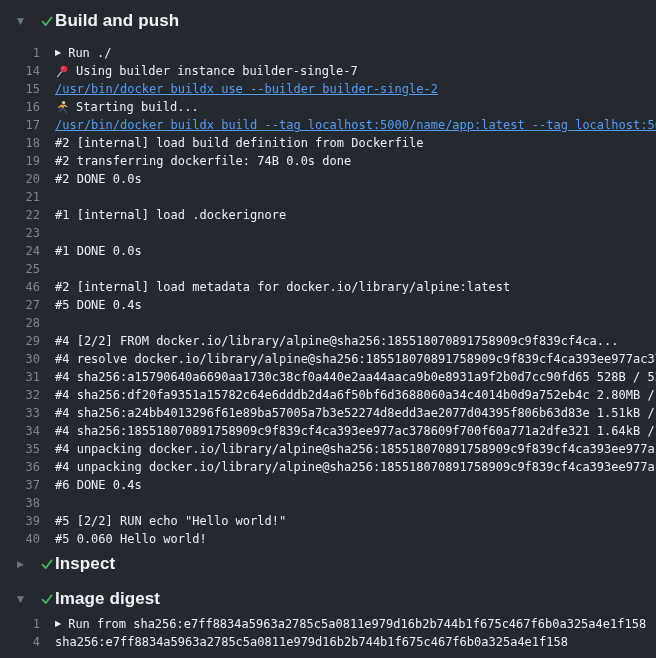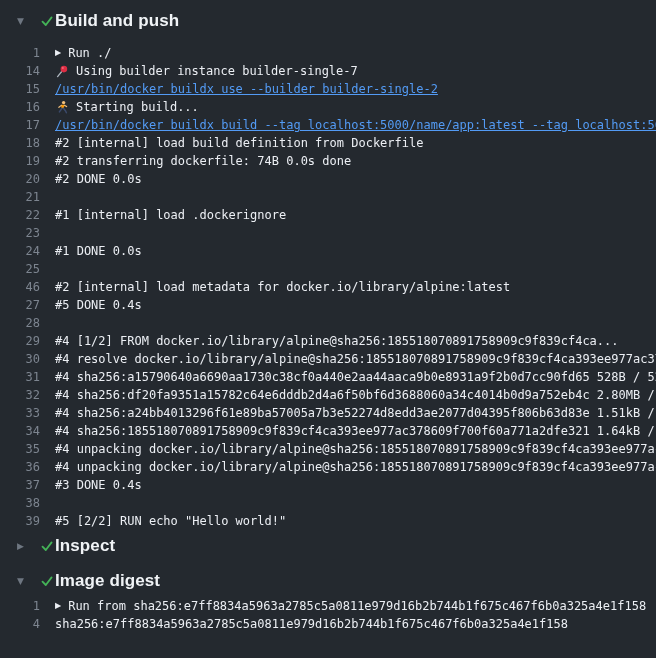--- a/index.html
+++ b/index.html
@@ -95,31 +95,32 @@
         <div class="row"><span class="ln">19</span><span class="lt plain"><span class="txt">#2 transferring dockerfile: 74B 0.0s done</span></span></div>
         <div class="row"><span class="ln">20</span><span class="lt plain"><span class="txt">#2 DONE 0.0s</span></span></div>
         <div class="row"><span class="ln">21</span><span class="lt plain"><span class="txt"></span></span></div>
         <div class="row"><span class="ln">22</span><span class="lt plain"><span class="txt">#1 [internal] load .dockerignore</span></span></div>
         <div class="row"><span class="ln">23</span></div>
         <div class="row"><span class="ln">24</span><span class="lt plain"><span class="txt">#1 DONE 0.0s</span></span></div>
         <div class="row"><span class="ln">25</span><span class="lt plain"><span class="txt"></span></span></div>
         <div class="row"><span class="ln">46</span><span class="lt plain"><span class="txt">#2 [internal] load metadata for docker.io/library/alpine:latest</span></span></div>
         <div class="row"><span class="ln">27</span><span class="lt plain"><span class="txt">#5 DONE 0.4s</span></span></div>
         <div class="row"><span class="ln">28</span><span class="lt plain"><span class="txt"></span></span></div>
-        <div class="row"><span class="ln">29</span><span class="lt plain"><span class="txt">#4 [1/2] FROM docker.io/library/alpine@sha256:185518070891758909c9f839cf4ca...</span></span></div>
+        <div class="row"><span class="ln">29</span><span class="lt plain"><span class="txt">#4 [2/2] FROM docker.io/library/alpine@sha256:185518070891758909c9f839cf4ca...</span></span></div>
         <div class="row"><span class="ln">30</span><span class="lt plain"><span class="txt">#4 resolve docker.io/library/alpine@sha256:185518070891758909c9f839cf4ca393ee977ac378609f700f60a771a2dfe321</span></span></div>
         <div class="row"><span class="ln">31</span><span class="lt plain"><span class="txt">#4 sha256:a15790640a6690aa1730c38cf0a440e2aa44aaca9b0e8931a9f2b0d7cc90fd65 528B / 528B done</span></span></div>
         <div class="row"><span class="ln">32</span><span class="lt plain"><span class="txt">#4 sha256:df20fa9351a15782c64e6dddb2d4a6f50bf6d3688060a34c4014b0d9a752eb4c 2.80MB / 2.80MB done</span></span></div>
         <div class="row"><span class="ln">33</span><span class="lt plain"><span class="txt">#4 sha256:a24bb4013296f61e89ba57005a7b3e52274d8edd3ae2077d04395f806b63d83e 1.51kB / 1.51kB done</span></span></div>
         <div class="row"><span class="ln">34</span><span class="lt plain"><span class="txt">#4 sha256:185518070891758909c9f839cf4ca393ee977ac378609f700f60a771a2dfe321 1.64kB / 1.64kB done</span></span></div>
         <div class="row"><span class="ln">35</span><span class="lt plain"><span class="txt">#4 unpacking docker.io/library/alpine@sha256:185518070891758909c9f839cf4ca393ee977ac378609f700f60a771a2dfe321</span></span></div>
         <div class="row"><span class="ln">36</span><span class="lt plain"><span class="txt">#4 unpacking docker.io/library/alpine@sha256:185518070891758909c9f839cf4ca393ee977ac378609f700f60a771a2dfe321 done</span></span></div>
-        <div class="row"><span class="ln">37</span><span class="lt plain"><span class="txt">#3 DONE 0.4s</span></span></div>
+        <div class="row"><span class="ln">37</span><span class="lt plain"><span class="txt">#6 DONE 0.4s</span></span></div>
         <div class="row"><span class="ln">38</span><span class="lt plain"><span class="txt"></span></span></div>
         <div class="row"><span class="ln">39</span><span class="lt plain"><span class="txt">#5 [2/2] RUN echo "Hello world!"</span></span></div>
+        <div class="row"><span class="ln">40</span><span class="lt plain"><span class="txt">#5 0.060 Hello world!</span></span></div>
       </div>
   </section>
 
   <section class="sec sec-inspect">
     <div class="sec-header">
       <span class="caret">▶</span>
       <span class="check">
         <svg viewBox="0 0 16 16">
             <polyline points="3.5,8.6 6.8,12 12.6,4.4" fill="none" stroke="#44b357" stroke-width="1.8" stroke-linecap="round" stroke-linejoin="round"></polyline>
           </svg>

